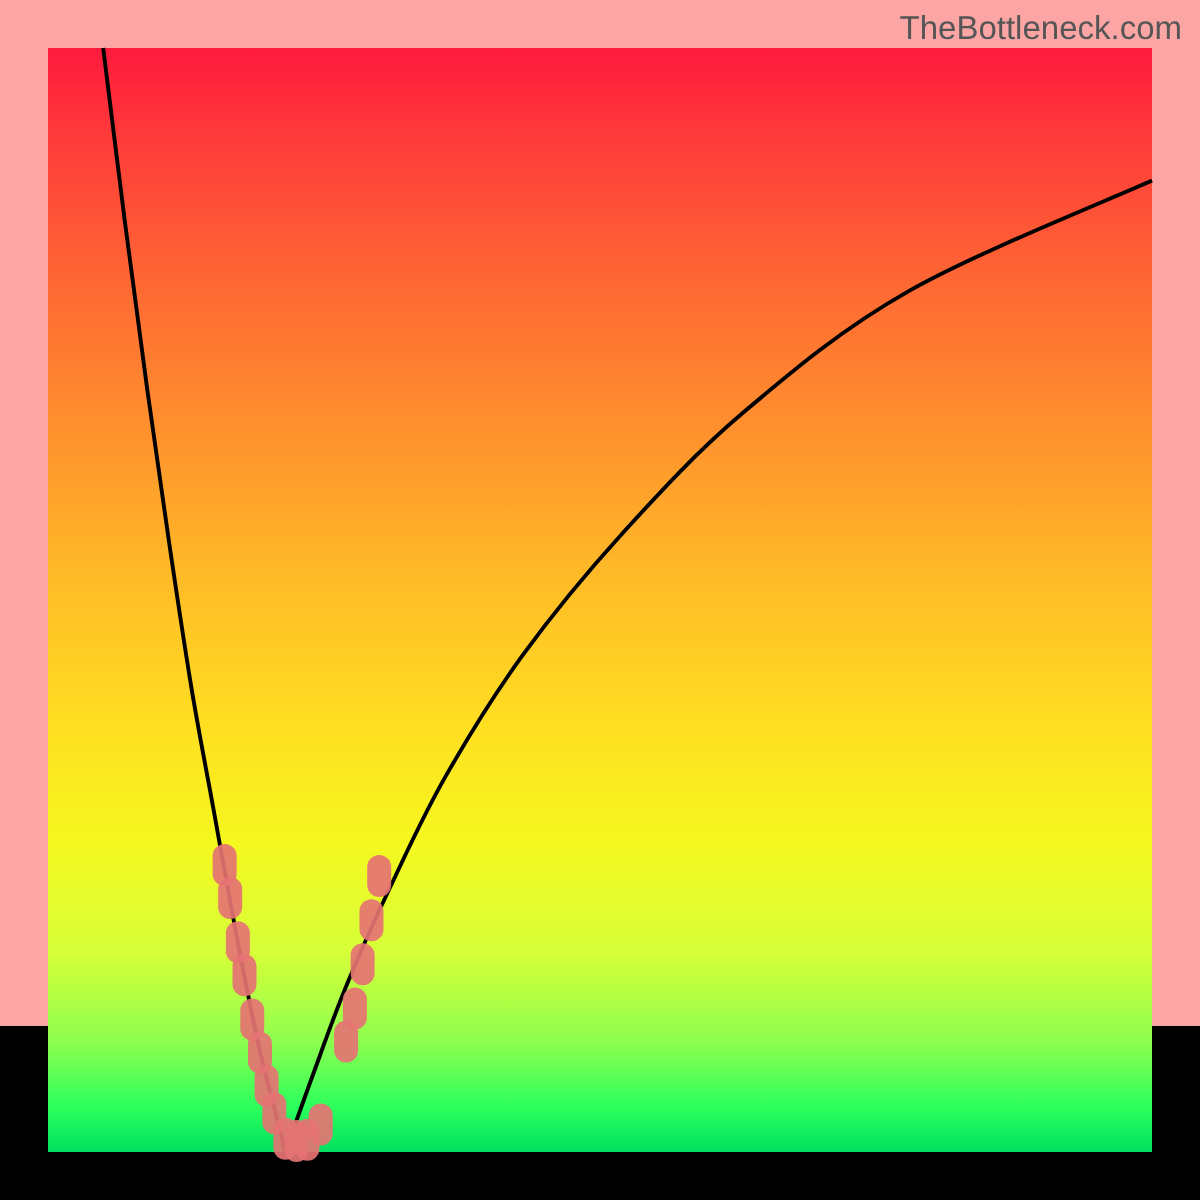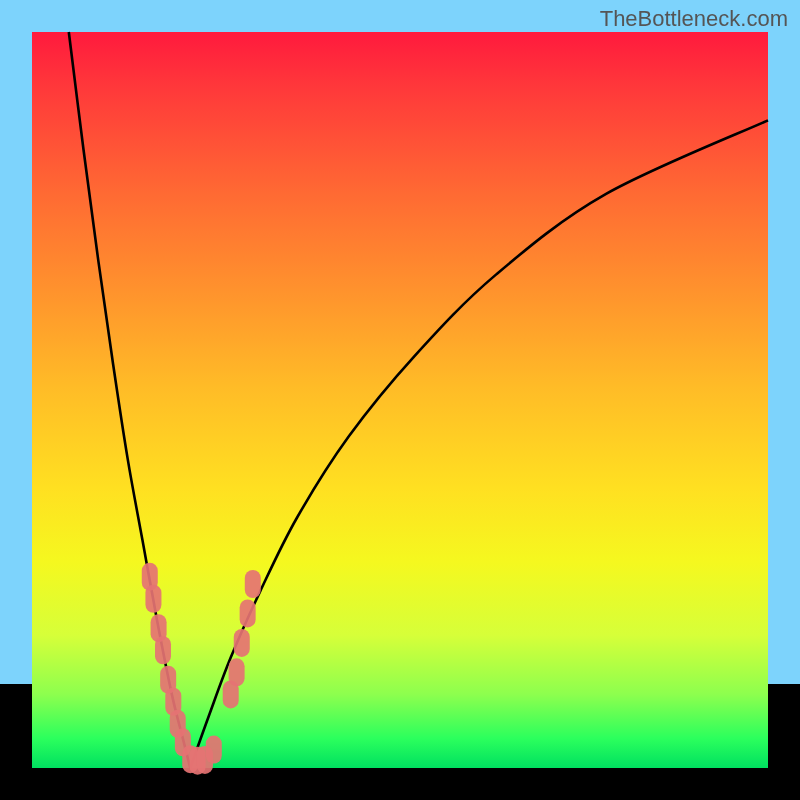--- a/index.html
+++ b/index.html
@@ -10,21 +10,21 @@
     overflow: hidden;
     background: #000;
     font-family: Arial, Helvetica, sans-serif;
   }
   .frame {
     position: absolute;
     top: 0;
     left: 0;
     width: 800px;
     height: 684px;
-    background: #7dd3fc;
+    background: #fca5a5;
   }
   .plot-area {
     position: absolute;
     top: 32px;
     left: 32px;
     width: 736px;
     height: 736px;
     
     background: linear-gradient(to bottom,
       #ff1a3d 0%,

